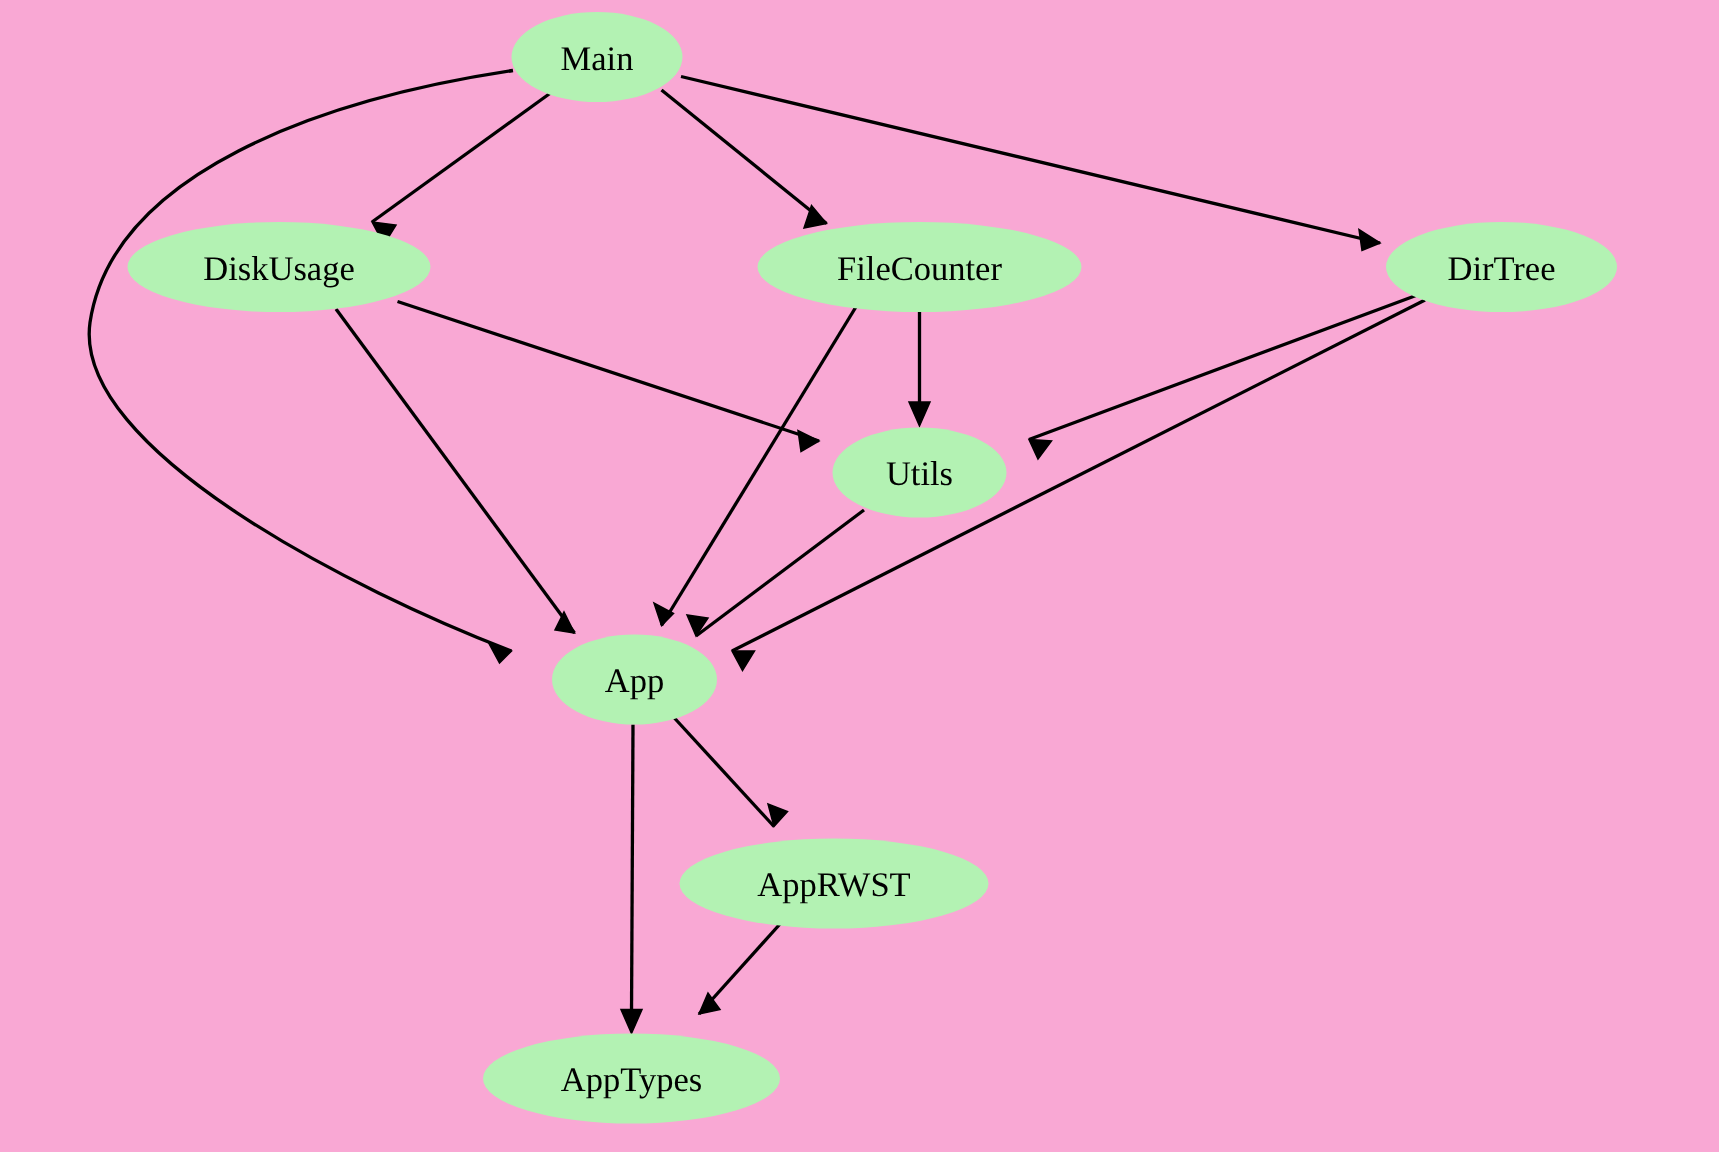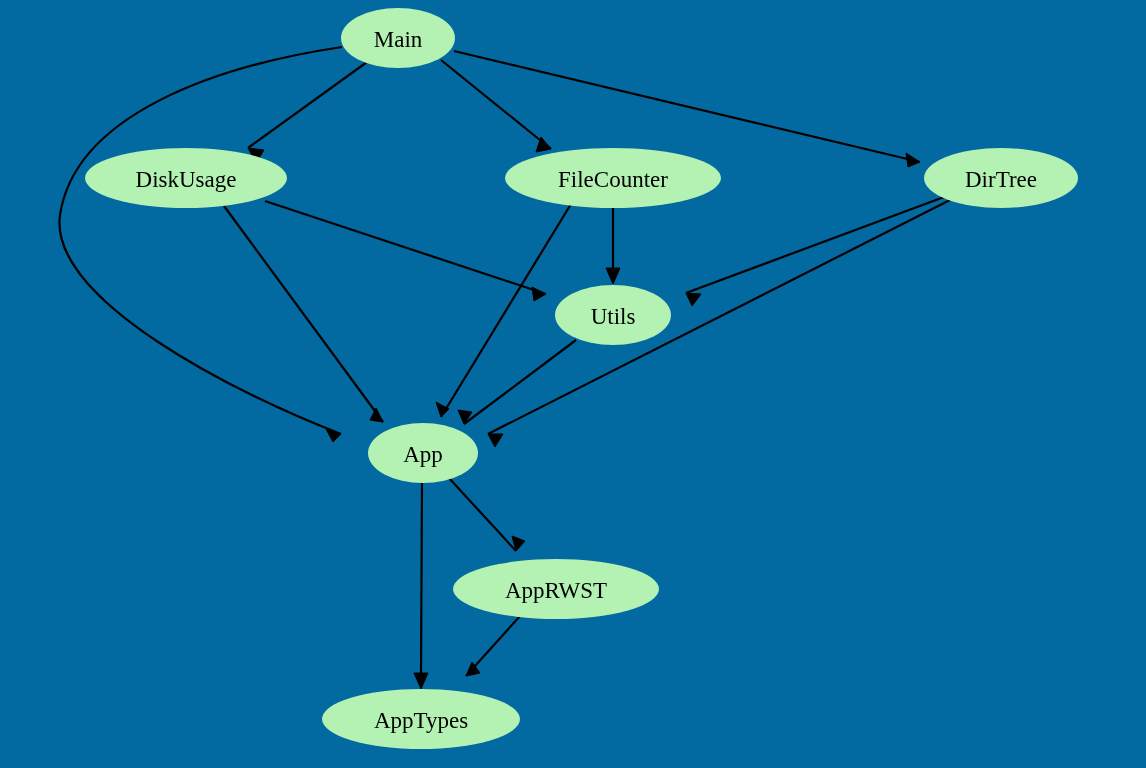--- a/index.html
+++ b/index.html
@@ -11,21 +11,21 @@
   body {
     width: 1146px;
     height: 768px;
     overflow: hidden;
     font-family: "Liberation Serif", "DejaVu Serif", serif;
   }
   #graph-canvas {
     position: relative;
     width: 1146px;
     height: 768px;
-    background: #0369a1;
+    background: #f9a8d4;
   }
   #graph-svg {
     position: absolute;
     top: 0;
     left: 0;
     width: 1146px;
     height: 768px;
     display: block;
   }
   .node-ellipse {

